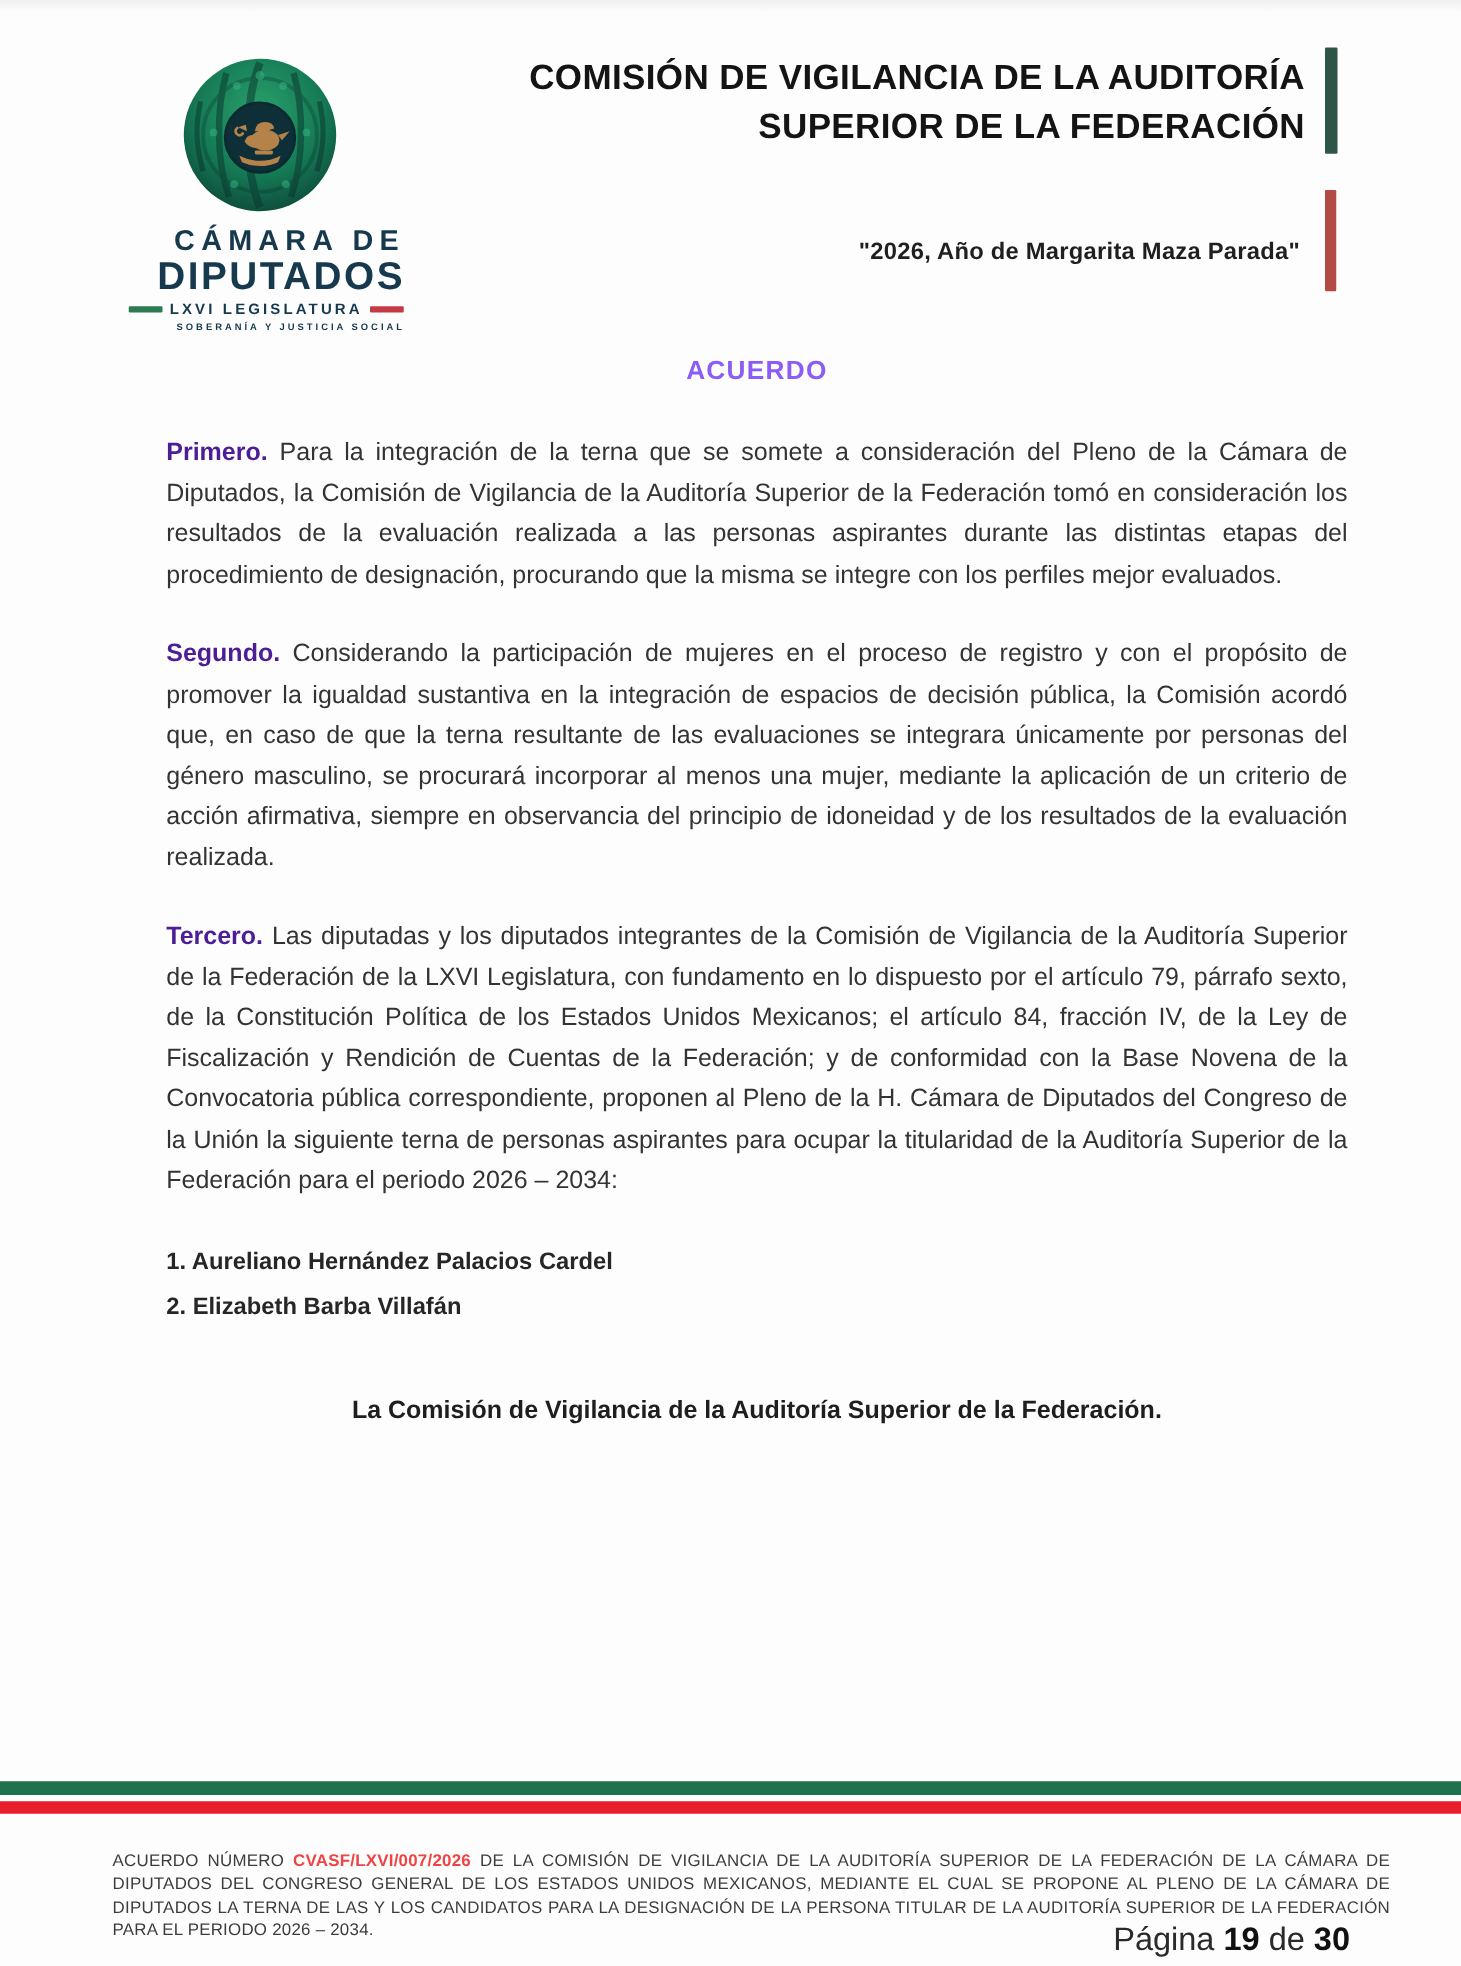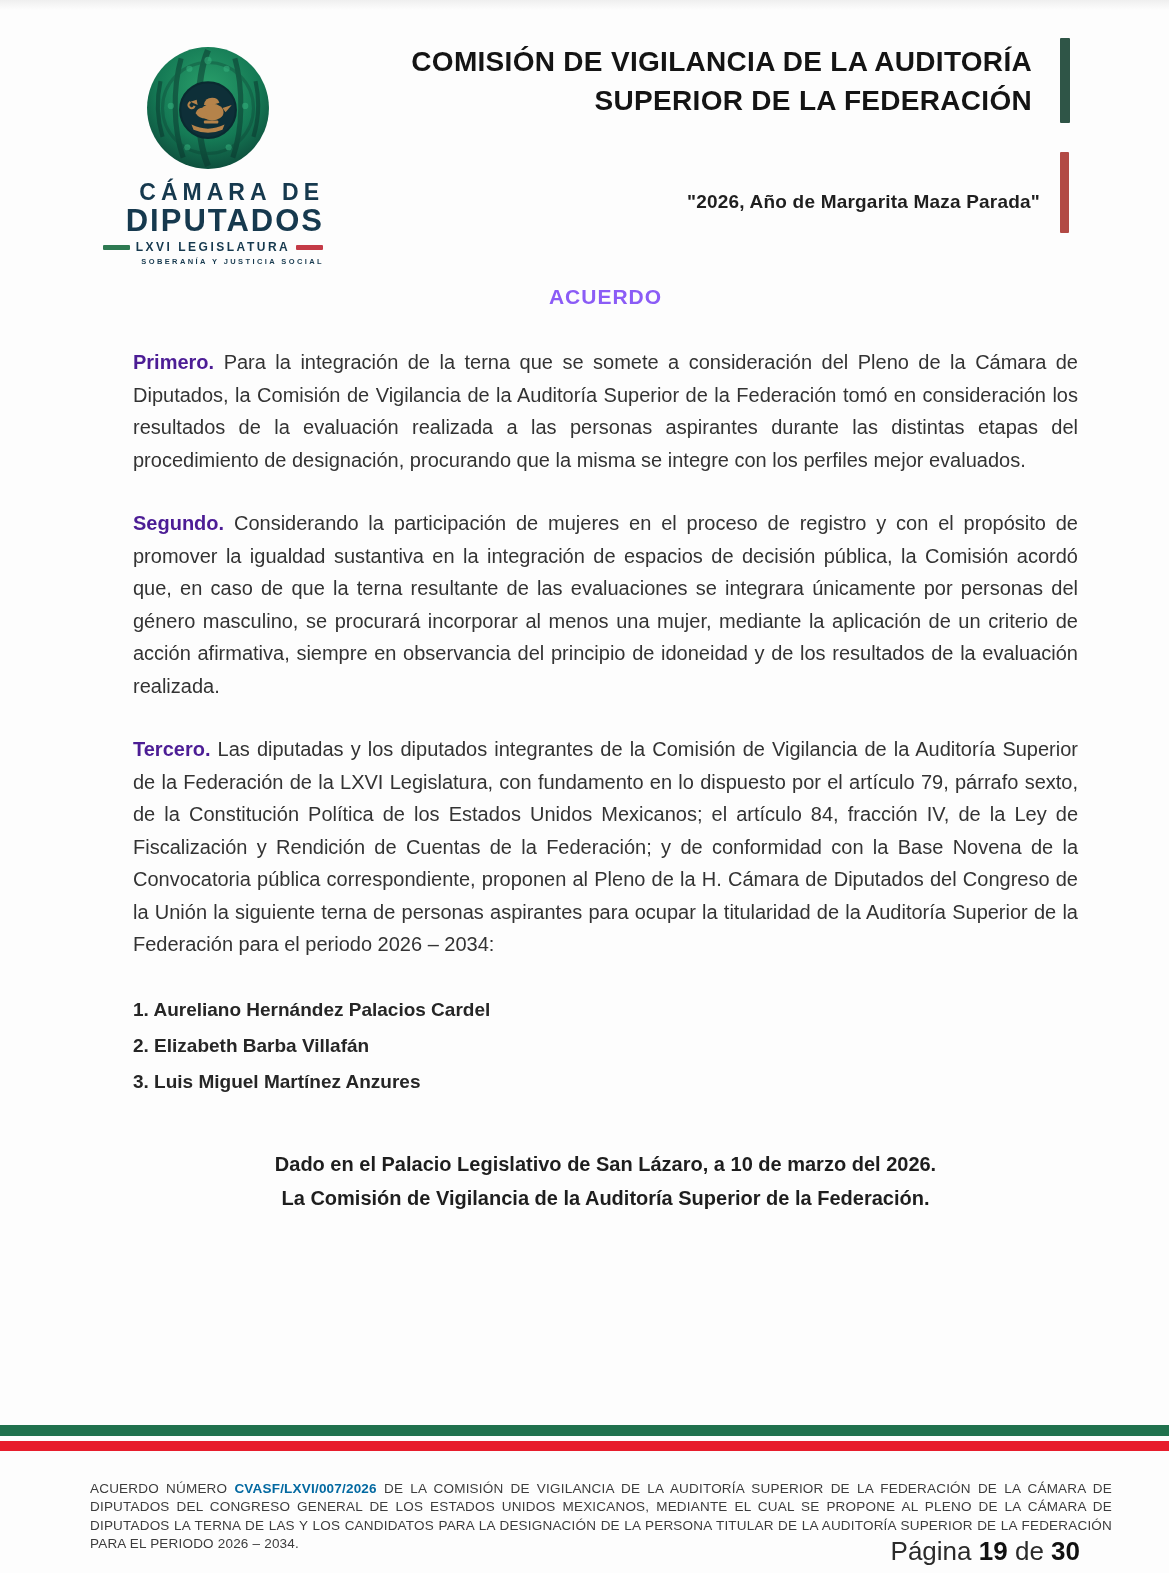--- a/index.html
+++ b/index.html
@@ -22,21 +22,21 @@
   .emblem { position:absolute; left:146px; top:46px; width:124px; height:124px; }
   .logo-text { position:absolute; left:102px; top:179px; width:222px; text-align:right; color:#16394e; }
   .logo-name1 { font-size:23px; font-weight:bold; letter-spacing:5px; white-space:nowrap; }
   .logo-name2 { font-size:31px; font-weight:bold; letter-spacing:2px; margin-top:-3px; white-space:nowrap; }
   .logo-leg { display:flex; align-items:center; justify-content:center; gap:6px; margin-top:1px; }
   .dash { width:27px; height:5px; border-radius:1px; }
   .leg-text { font-size:12px; font-weight:bold; letter-spacing:2.5px; white-space:nowrap; }
   .logo-motto { font-size:7.5px; font-weight:bold; letter-spacing:2.4px; margin-top:3px; white-space:nowrap; }
 
   .title-block {
-    position:absolute; top:42px; right:137px; width:760px;
+    position:absolute; top:42px; right:125px; width:760px;
     text-align:right; color:#141414; font-weight:bold;
     font-size:28px; line-height:39px; letter-spacing:.3px;
   }
   .hdr-bar { position:absolute; border-radius:1px; }
   .hdr-bar.green { top:38px; right:99px; width:10px; height:85px; }
   .hdr-bar.red   { top:152px; right:100px; width:9px; height:81px; }
   .year-line {
     position:absolute; top:191px; right:129px;
     font-size:19px; font-weight:bold; color:#1f1f1f; letter-spacing:.2px;
   }
@@ -64,21 +64,21 @@
 
   
   .stripe { position:absolute; left:0; right:0; }
   .stripe.green { top:1425px; height:11px; }
   .stripe.red   { top:1441px; height:10px; }
   .footer-text {
     position:absolute; left:90px; top:1466px; width:1022px;
     font-size:13.5px; line-height:18.5px; text-align:justify;
     color:#3c3c3c; letter-spacing:.2px;
   }
-  .footer-text b { color:#0369a1; }
+  .footer-text b { color:#ef4444; }
   .page-num {
     position:absolute; right:89px; top:1536px;
     font-size:26px; color:#2a2a2a;
   }
   .page-num b { color:#111; }
 </style>
 </head>
 <body>
 
 <div class="page">
@@ -153,26 +153,24 @@
 
     <p class="para"><b>Primero.</b> <span>Para la integración de la terna que se somete a consideración del Pleno de la Cámara de Diputados, la Comisión de Vigilancia de la Auditoría Superior de la Federación tomó en consideración los resultados de la evaluación realizada a las personas aspirantes durante las distintas etapas del procedimiento de designación, procurando que la misma se integre con los perfiles mejor evaluados.</span></p>
 
     <p class="para"><b>Segundo.</b> <span>Considerando la participación de mujeres en el proceso de registro y con el propósito de promover la igualdad sustantiva en la integración de espacios de decisión pública, la Comisión acordó que, en caso de que la terna resultante de las evaluaciones se integrara únicamente por personas del género masculino, se procurará incorporar al menos una mujer, mediante la aplicación de un criterio de acción afirmativa, siempre en observancia del principio de idoneidad y de los resultados de la evaluación realizada.</span></p>
 
     <p class="para"><b>Tercero.</b> <span>Las diputadas y los diputados integrantes de la Comisión de Vigilancia de la Auditoría Superior de la Federación de la LXVI Legislatura, con fundamento en lo dispuesto por el artículo 79, párrafo sexto, de la Constitución Política de los Estados Unidos Mexicanos; el artículo 84, fracción IV, de la Ley de Fiscalización y Rendición de Cuentas de la Federación; y de conformidad con la Base Novena de la Convocatoria pública correspondiente, proponen al Pleno de la H. Cámara de Diputados del Congreso de la Unión la siguiente terna de personas aspirantes para ocupar la titularidad de la Auditoría Superior de la Federación para el periodo 2026 – 2034:</span></p>
 
     <div class="terna">
       <div class="terna-item">1. Aureliano Hernández Palacios Cardel</div>
       <div class="terna-item">2. Elizabeth Barba Villafán</div>
-      <div class="terna-item">3. Luis Miguel Martínez Anzures</div>
     </div>
 
 
     <div class="closing">
-      <div>Dado en el Palacio Legislativo de San Lázaro, a 10 de marzo del 2026.</div>
       <div>La Comisión de Vigilancia de la Auditoría Superior de la Federación.</div>
     </div>
   </div>
 
   <div class="stripe green" style="background:#20714d"></div>
   <div class="stripe red" style="background:#e71d2c"></div>
 
   <p class="footer-text"><span>ACUERDO NÚMERO</span> <b>CVASF/LXVI/007/2026</b> <span>DE LA COMISIÓN DE VIGILANCIA DE LA AUDITORÍA SUPERIOR DE LA FEDERACIÓN DE LA CÁMARA DE DIPUTADOS DEL CONGRESO GENERAL DE LOS ESTADOS UNIDOS MEXICANOS, MEDIANTE EL CUAL SE PROPONE AL PLENO DE LA CÁMARA DE DIPUTADOS LA TERNA DE LAS Y LOS CANDIDATOS PARA LA DESIGNACIÓN DE LA PERSONA TITULAR DE LA AUDITORÍA SUPERIOR DE LA FEDERACIÓN PARA EL PERIODO 2026 – 2034.</span></p>
 
   <div class="page-num"><span>Página</span> <b>19</b> <span>de</span> <b>30</b></div>

